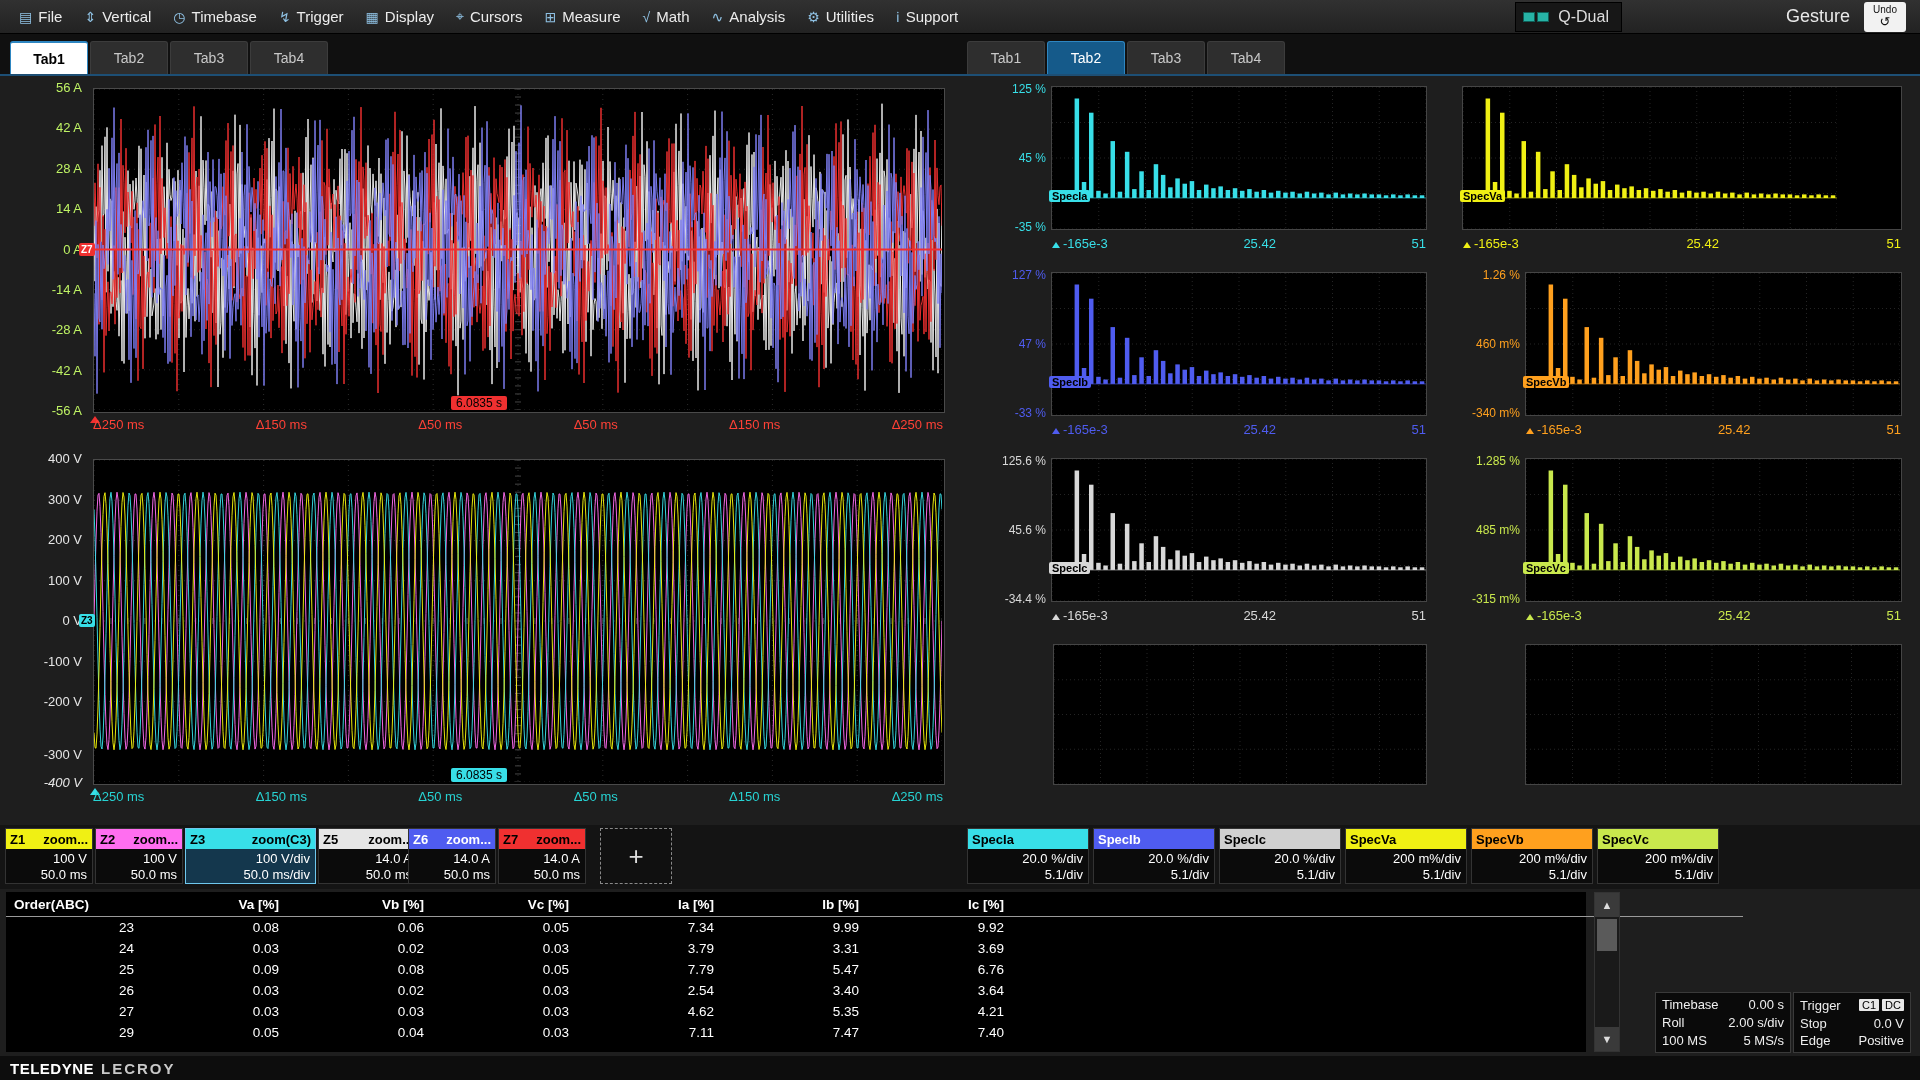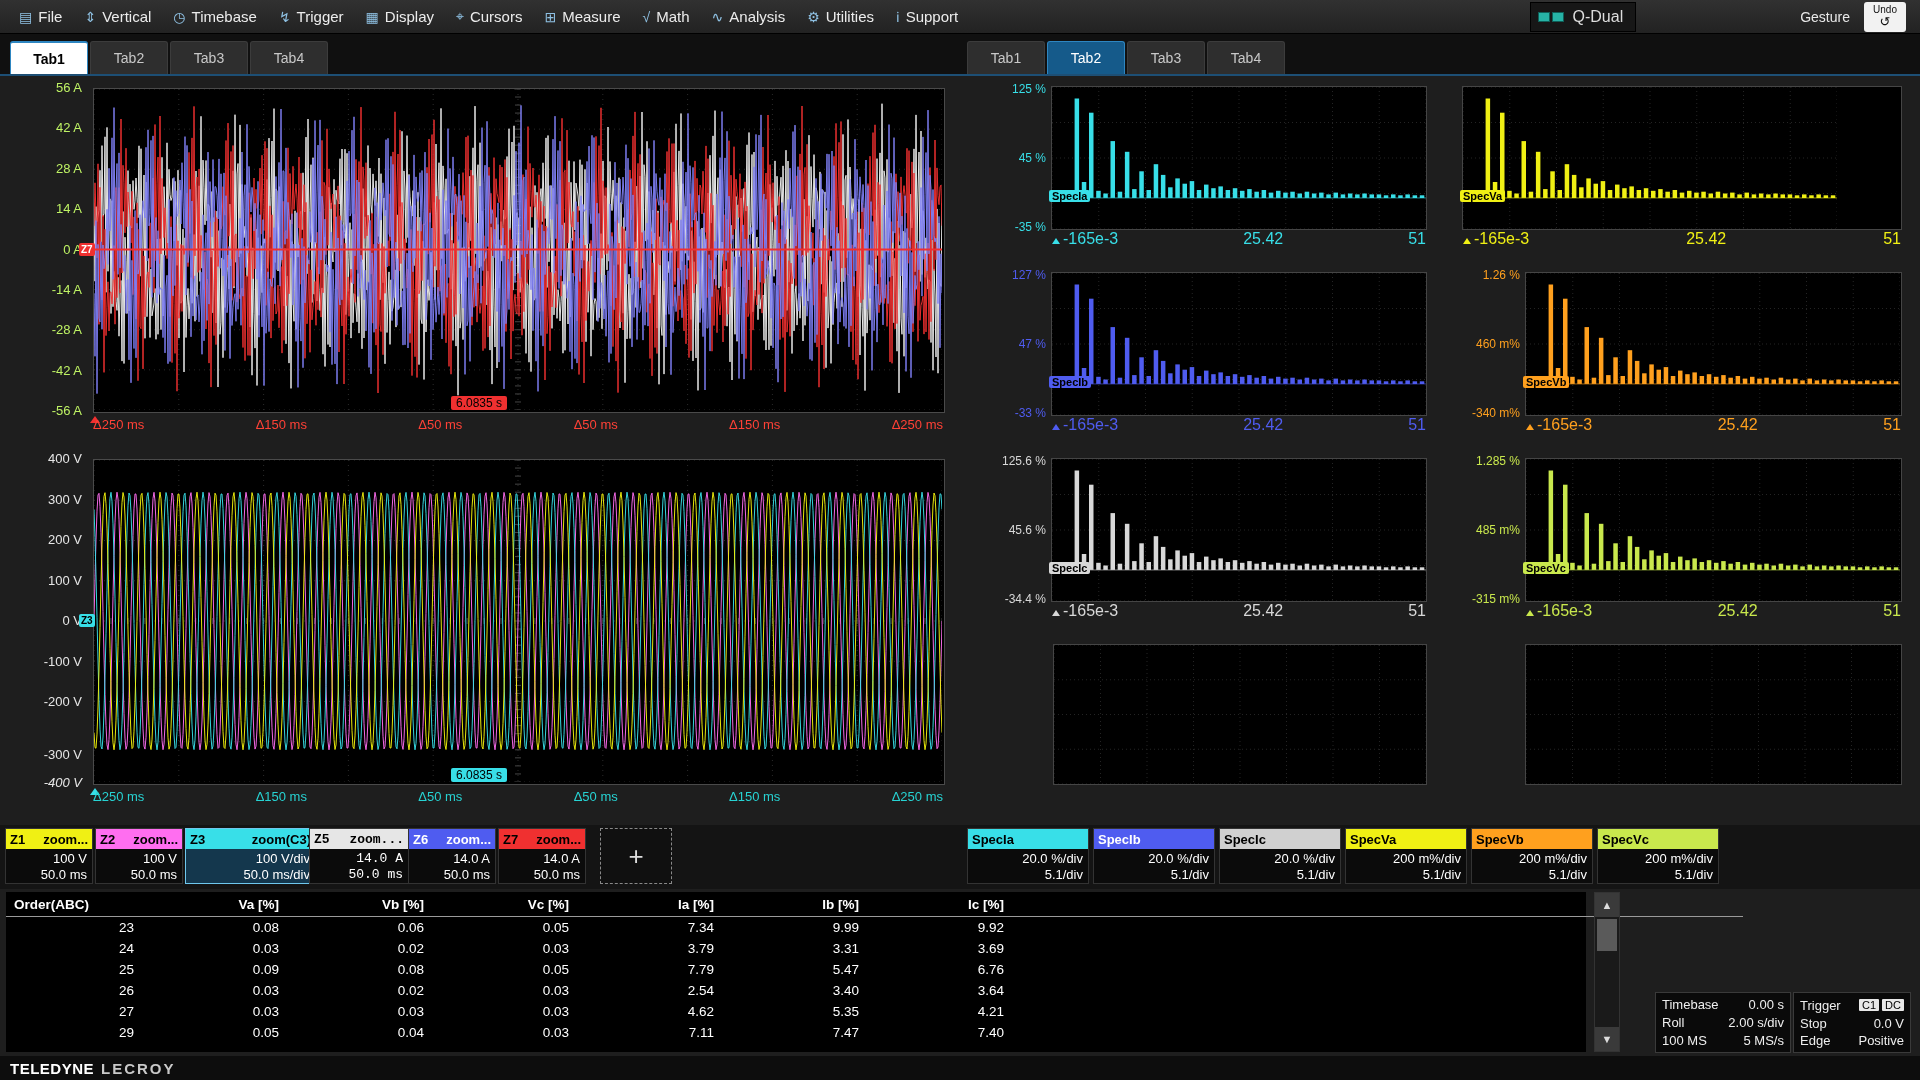--- a/index.html
+++ b/index.html
@@ -6,21 +6,21 @@
   #screen{position:relative;width:1920px;height:1080px;background:#1e1e1e;font-family:"Liberation Sans",sans-serif;color:#ddd;overflow:hidden;}
 
   
   .menubar{position:absolute;left:0;top:0;width:100%;height:34px;background:linear-gradient(#313131,#222);border-bottom:1px solid #000;display:flex;align-items:center;padding:0 8px;box-sizing:border-box;}
   .menu-items{display:flex;height:100%;align-items:center;}
   .menu-item{display:flex;align-items:center;gap:6px;padding:0 11px;height:100%;font-size:15px;color:#ececec;cursor:default;}
   .mi-icon{color:#8fc1e3;font-size:14px;}
   .menubar-right{margin-left:auto;display:flex;align-items:center;gap:14px;padding-right:6px;}
   .qdual{display:flex;align-items:center;gap:7px;background:#171717;border:1px solid #000;height:28px;padding:0 12px 0 7px;margin-right:150px;}
   .qdual-icon i{display:inline-block;width:10px;height:8px;background:#27b3a6;border:1px solid #0f5f58;margin-right:2px;}
-  .gesture{font-size:14px;color:#e8e8e8;}
+  .gesture{font-size:18px;color:#e8e8e8;}
   .undo-btn{width:42px;height:30px;background:#f2f2f2;border-radius:3px;color:#111;display:flex;flex-direction:column;align-items:center;justify-content:center;font-size:10px;line-height:1.1;cursor:default;}
   .undo-arrow{font-size:13px;}
 
   
   .tabbar{position:absolute;top:34px;left:0;width:100%;height:42px;background:#101010;border-bottom:2px solid #1d4f75;box-sizing:border-box;}
   .tabs-left{position:absolute;left:10px;bottom:0;display:flex;gap:2px;}
   .tabs-right{position:absolute;left:967px;bottom:0;display:flex;gap:2px;}
   .tab{width:78px;height:33px;display:flex;align-items:center;justify-content:center;font-size:14px;background:#2e2e2e;color:#c8c8c8;border:1px solid #3c3c3c;border-bottom:none;border-radius:3px 3px 0 0;box-sizing:border-box;}
   .tab.active-white{background:#fff;color:#000;font-weight:bold;border-top:2px solid #2e86c1;border-color:#2e86c1;}
   .tab.active-blue{background:#155a8a;color:#fff;border-color:#2e86c1;}
@@ -47,21 +47,21 @@
   
   .spec-grid{position:absolute;left:990px;top:86px;width:912px;display:grid;grid-template-columns:437px 440px;column-gap:35px;row-gap:20px;}
   .spec-panel{display:flex;height:166px;}
   .spec-ylabels{width:63px;position:relative;height:144px;font-size:12px;}
   .spec-ylabels span{position:absolute;right:5px;white-space:nowrap;}
   .yl-top{top:-4px;}  .yl-mid{top:calc(50% - 7px);}  .yl-bot{bottom:-4px;}
   .spec-main{flex:1;}
   .spec-plot{position:relative;background:#000;border:1px solid #454545;height:144px;box-sizing:border-box;}
   .spec-plot svg{display:block;}
   .spec-tag{position:absolute;left:-3px;top:calc(78% - 8px);font-size:11px;font-weight:bold;color:#000;padding:0 3px;border-radius:2px;}
-  .spec-xlabels{display:flex;justify-content:space-between;align-items:flex-start;font-size:16px;height:21px;padding:0 1px;}
+  .spec-xlabels{display:flex;justify-content:space-between;align-items:flex-end;font-size:13px;height:21px;padding:0 1px;}
   .tri{display:inline-block;width:0;height:0;border-left:4px solid transparent;border-right:4px solid transparent;border-bottom:6px solid currentColor;margin-right:3px;}
   .spec-empty{margin-left:63px;height:141px;background:#000;border:1px solid #454545;box-sizing:border-box;}
 
   
   .descrow{position:absolute;left:0;top:825px;width:100%;height:64px;background:#141414;}
   .desc-box{position:absolute;top:3px;height:56px;background:#0b0b0b;border:1px solid #333;box-sizing:border-box;cursor:default;}
   .desc-head{height:20px;display:flex;justify-content:space-between;align-items:center;padding:0 4px;font-size:13px;font-weight:bold;box-sizing:border-box;}
   .desc-body{height:34px;display:flex;flex-direction:column;justify-content:center;align-items:flex-end;font-size:13px;color:#fff;padding:0 5px;gap:1px;box-sizing:border-box;}
   .desc-box.selected{border:1px solid #6fc8ee;}
   .desc-box.selected .desc-body{background:#14374d;}
@@ -1043,21 +1043,21 @@
       <div class="desc-box selected" style="left: 185px; width: 131px;">
     <div class="desc-head" style="background: rgb(56, 223, 232); color: rgb(0, 0, 0);">
       <span class="desc-id">Z3</span>
       <span class="desc-sub">zoom(C3)</span>
     </div>
     <div class="desc-body">
       <div class="desc-l1">100 V/div</div>
       <div class="desc-l2">50.0 ms/div</div>
     </div>
   </div>
-      <div class="desc-box" style="left: 309px; width: 100px; font-family: Liberation Mono, monospace;">
+      <div class="desc-box" style="left: 318px; width: 100px;">
     <div class="desc-head" style="background: rgb(230, 230, 230); color: rgb(0, 0, 0);">
       <span class="desc-id">Z5</span>
       <span class="desc-sub">zoom...</span>
     </div>
     <div class="desc-body">
       <div class="desc-l1">14.0 A</div>
       <div class="desc-l2">50.0 ms</div>
     </div>
   </div>
       <div class="desc-box" style="left: 408px; width: 88px;">

